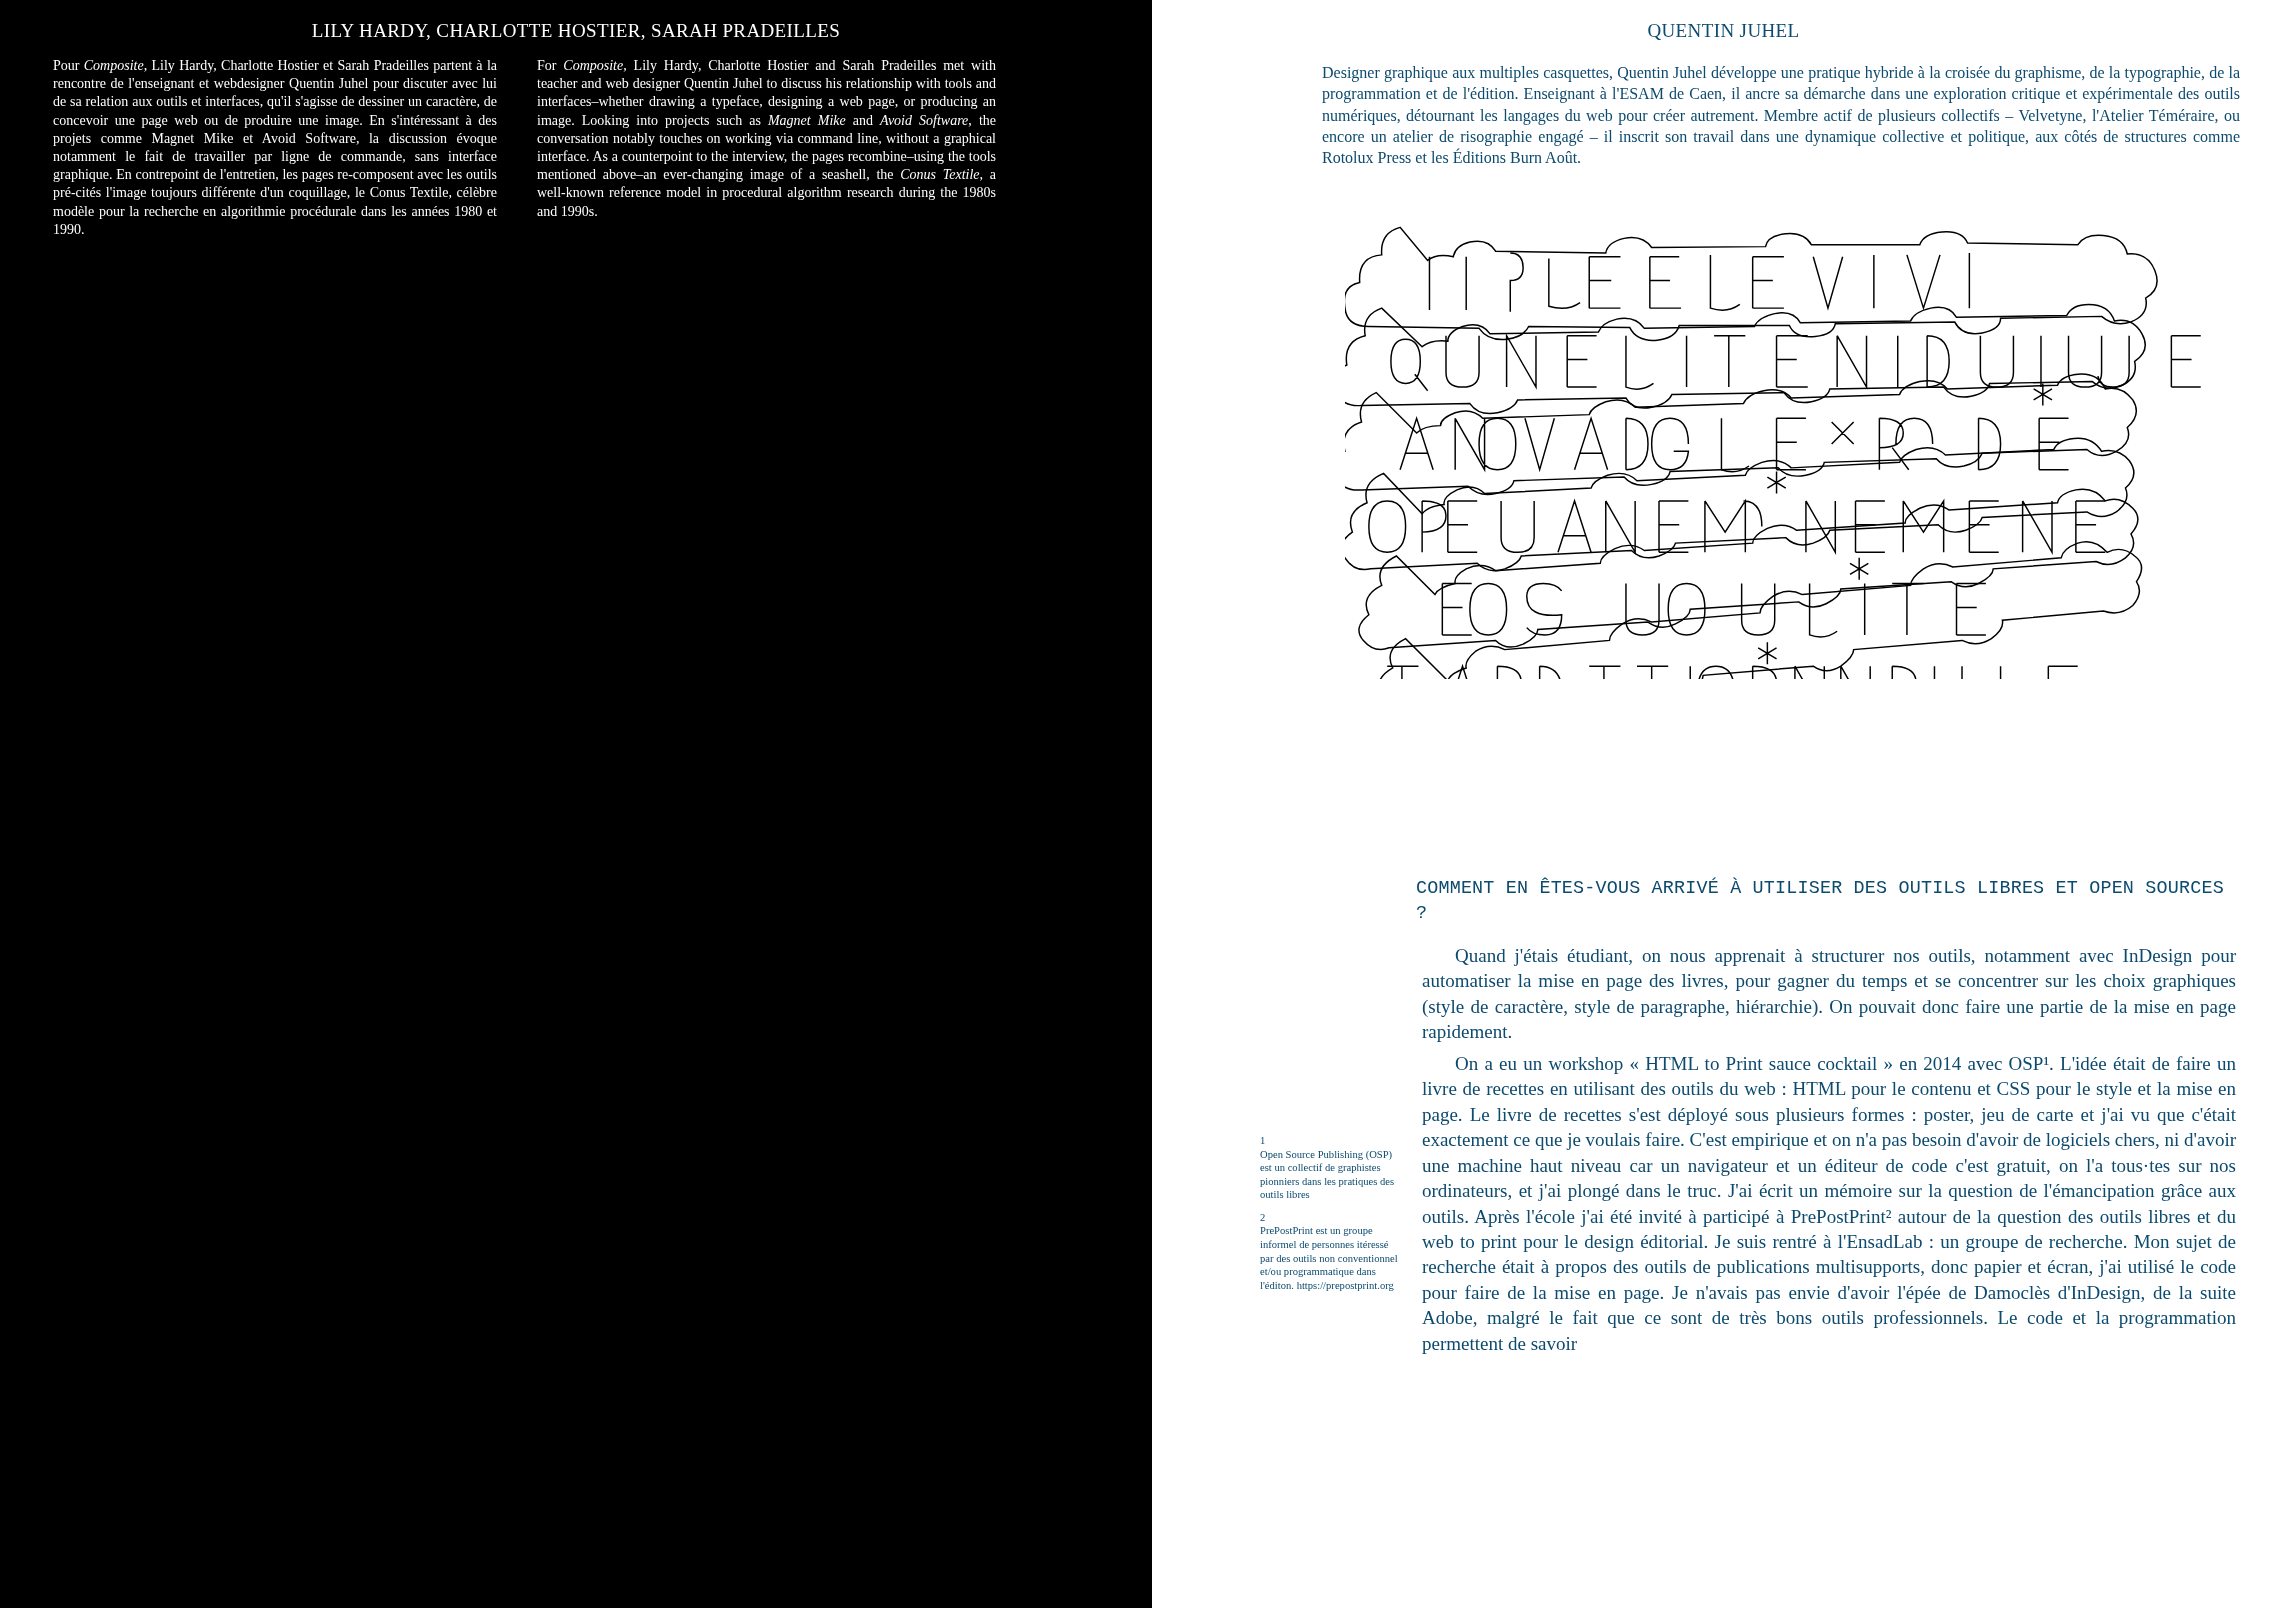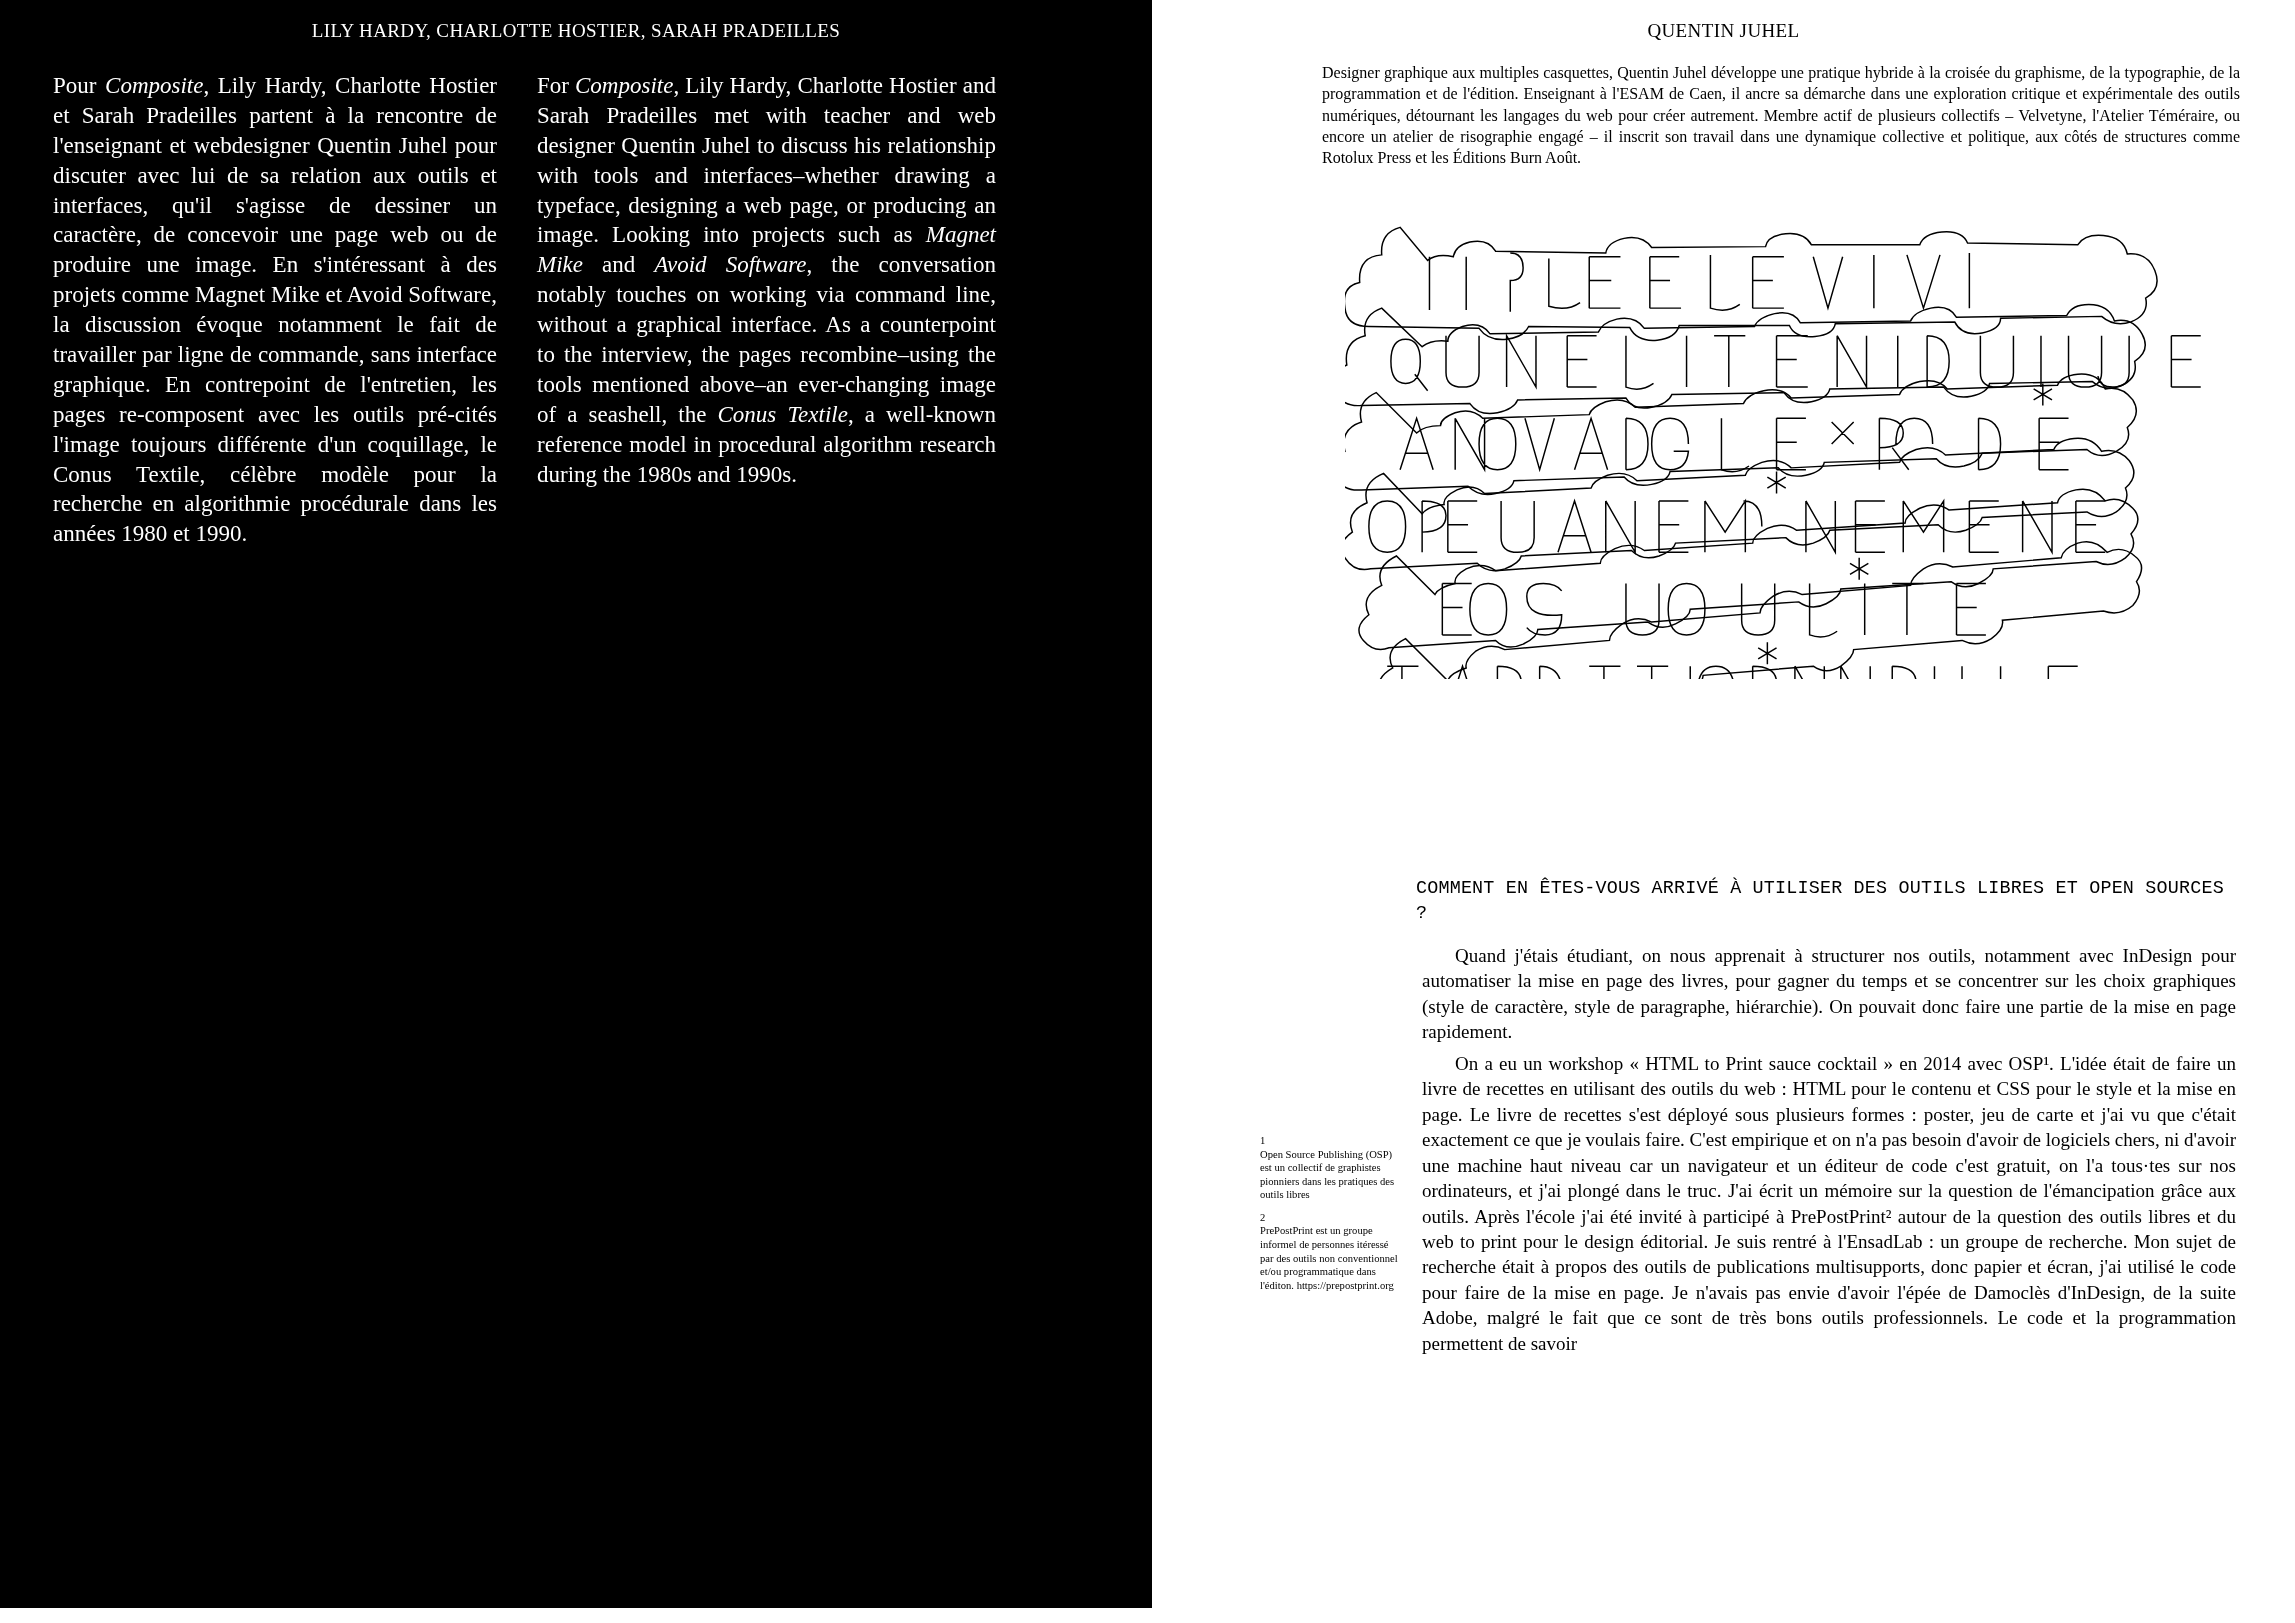--- a/index.html
+++ b/index.html
@@ -31,39 +31,39 @@
     left: 0;
     top: 20px;
     width: 1152px;
     text-align: center;
     font-size: 19px;
     letter-spacing: 0.02em;
     font-family: "Liberation Serif", serif;
   }
   .col {
     position: absolute;
-    top: 71px;
-    font-size: 23px;
+    top: 57px;
+    font-size: 14px;
     line-height: 1.3;
     text-align: justify;
     font-family: "Liberation Serif", serif;
   }
   .col-fr { left: 53px;  width: 444px; }
   .col-en { left: 537px; width: 459px; }
   .col i { font-style: italic; }
 
   
   .right-page {
     position: absolute;
     left: 1152px;
     top: 0;
     width: 1143px;
     height: 1624px;
     background: #ffffff;
-    color: #000000;
+    color: #0c4a6e;
   }
   .right-header {
     position: absolute;
     left: 0;
     top: 20px;
     width: 1143px;
     text-align: center;
     font-size: 19px;
     letter-spacing: 0.02em;
   }

